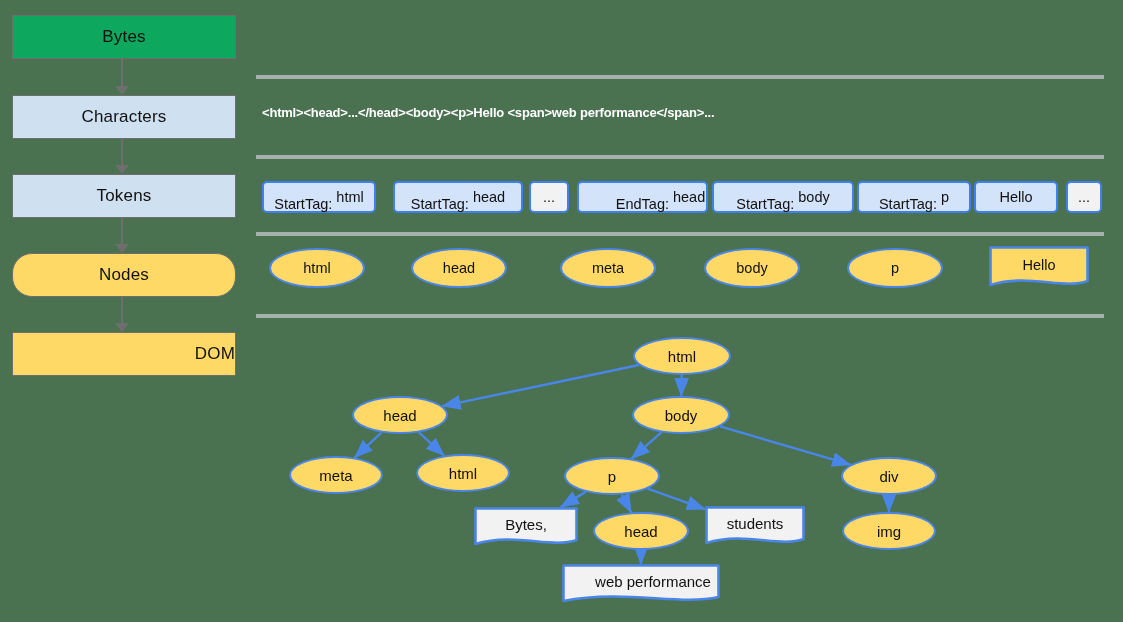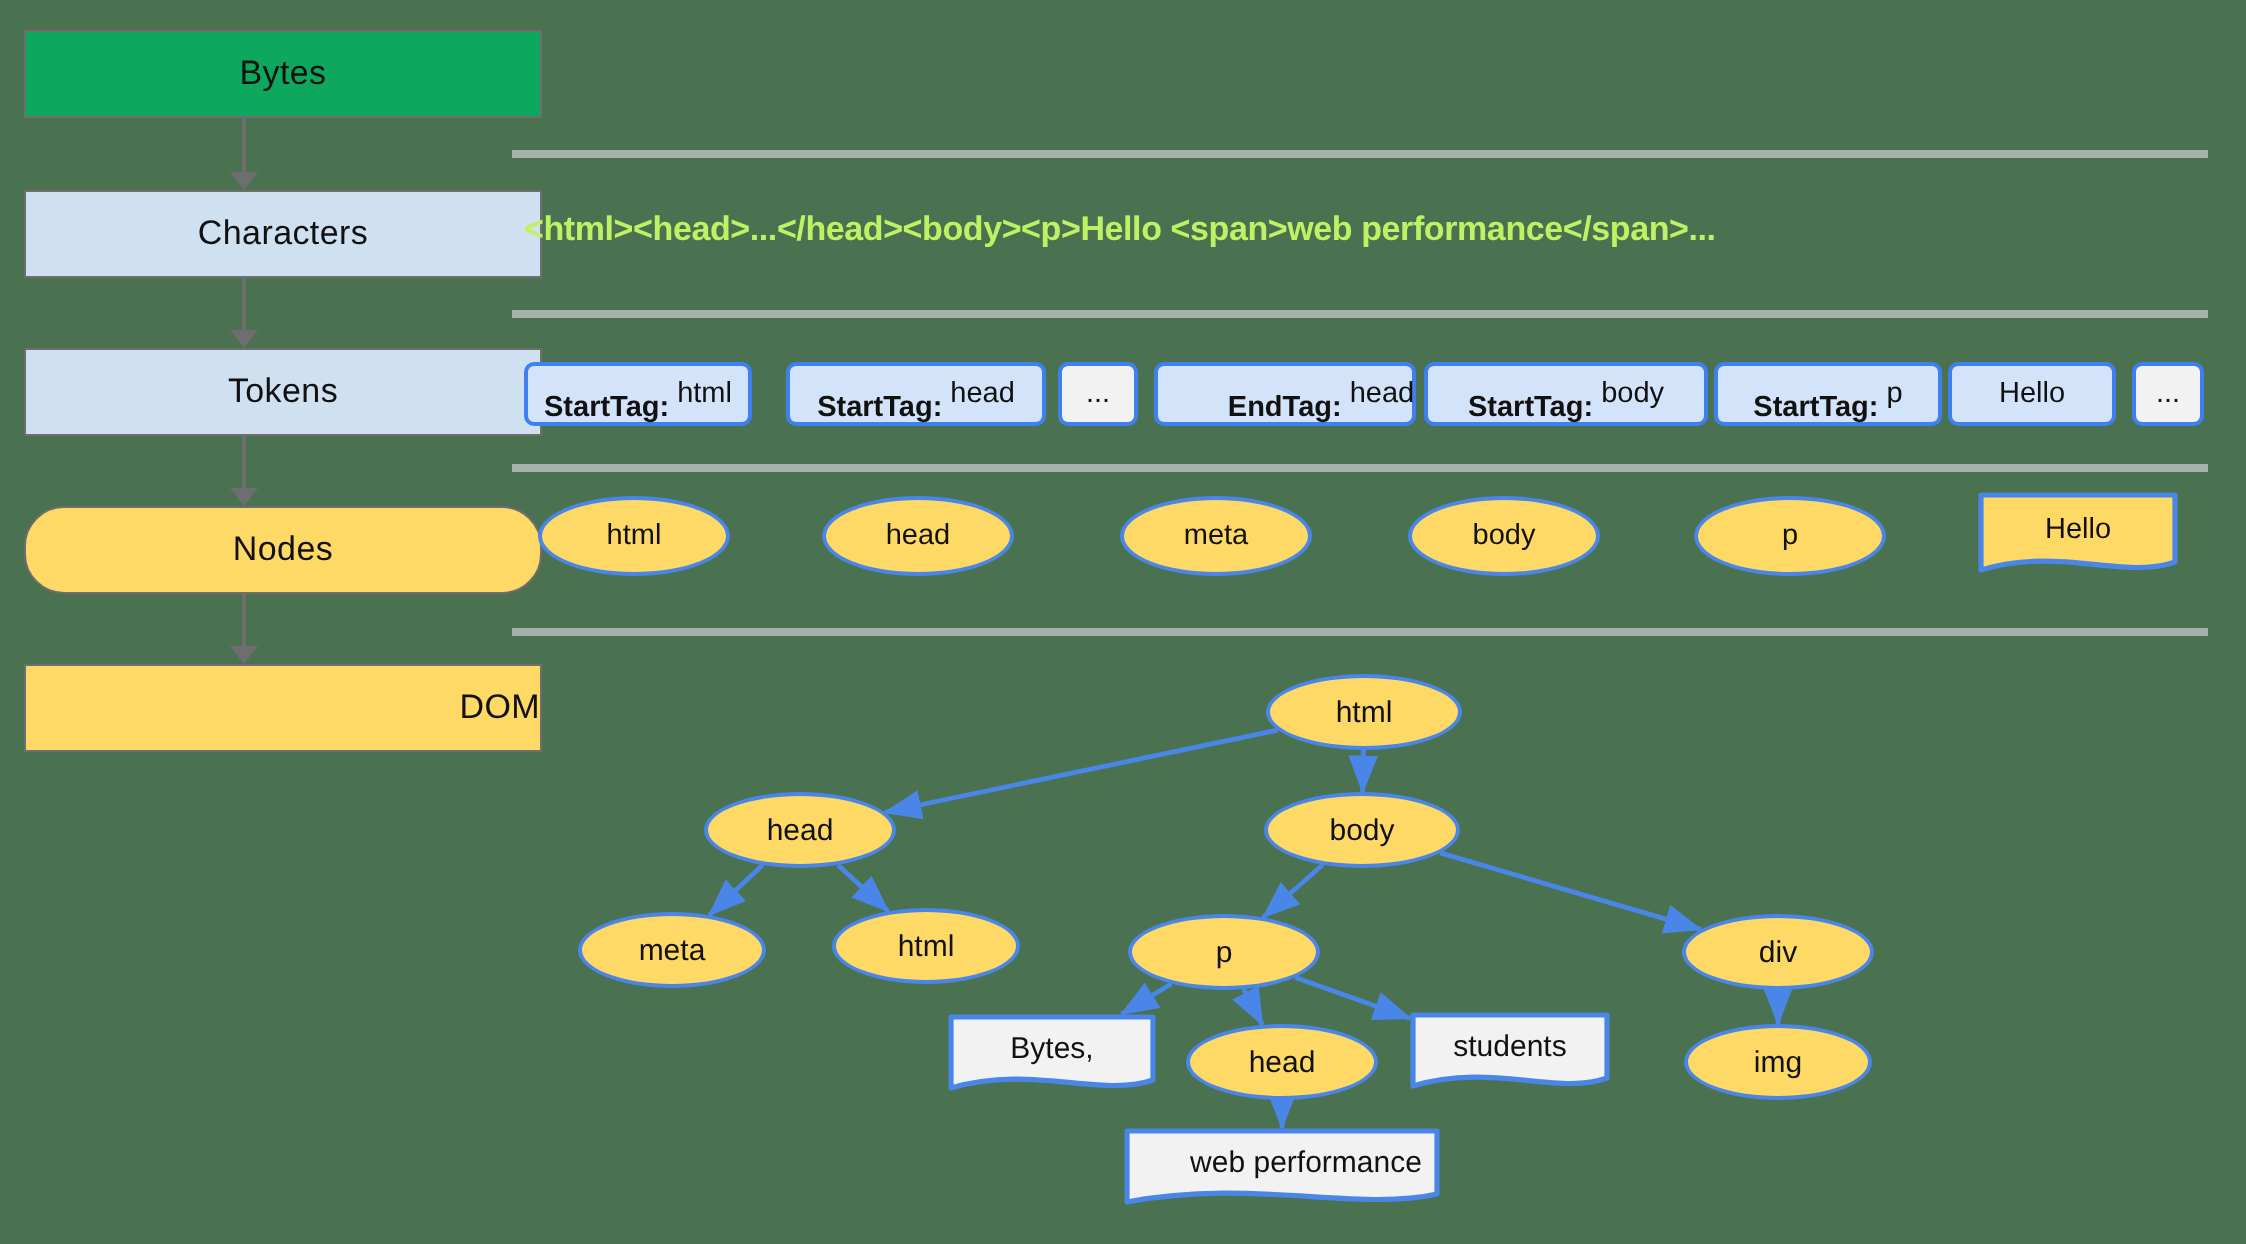--- a/index.html
+++ b/index.html
@@ -8,21 +8,21 @@
     background:#4a7150;
     font-family:"Liberation Sans", sans-serif;
     overflow:hidden;
     position:relative;
   }
   #root{position:absolute;inset:0;}
 
   
   .stage{
     position:absolute;
-    width:259px;height:44px;
+    width:224px;height:44px;
     border:1px solid #6e6e6e;
     box-sizing:border-box;
     display:flex;align-items:center;justify-content:center;
     font-size:17px;color:#111;
     letter-spacing:.2px;
   }
   .stage.green{background:#0da75e;}
   .stage.blue{background:#cfe0f0;}
   .stage.yellow{background:#ffd966;}
 
@@ -43,33 +43,33 @@
     position:absolute;height:4px;background:#a6b0ad;left:256px;width:848px;
   }
 
   .bytes-text{
     position:absolute;left:262px;top:12px;width:800px;
     font-size:15.5px;line-height:25px;color:#0b0b0b;
     letter-spacing:.1px;
   }
   .chars-text{
     position:absolute;left:262px;top:105px;
-    font-size:17px;font-weight:bold;color:#bef264;letter-spacing:-.2px;
+    font-size:13px;font-weight:bold;color:#ffffff;letter-spacing:-.2px;
   }
 
   
   .token{
     position:absolute;top:181px;height:32px;
     background:#d3e3fa;border:2px solid #3e80ef;border-radius:5px;
     box-sizing:border-box;
     display:flex;align-items:center;justify-content:center;
     font-size:14.5px;color:#111;white-space:nowrap;padding:0 8px;
   }
   .token.ellipsis{background:#f2f2f2;}
-  .token b{font-weight:bold;margin-right:4px;margin-top:14px;}
+  .token b{font-weight:normal;margin-right:4px;margin-top:14px;}
 
   
   .nodechip{
     position:absolute;top:248px;
     width:96px;height:40px;
     background:#ffd966;border:2px solid #4a86e8;border-radius:50%;
     box-sizing:border-box;
     display:flex;align-items:center;justify-content:center;
     font-size:14.5px;color:#111;
   }

